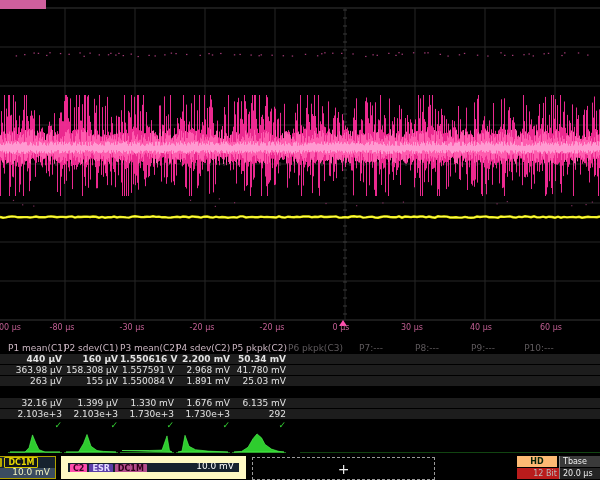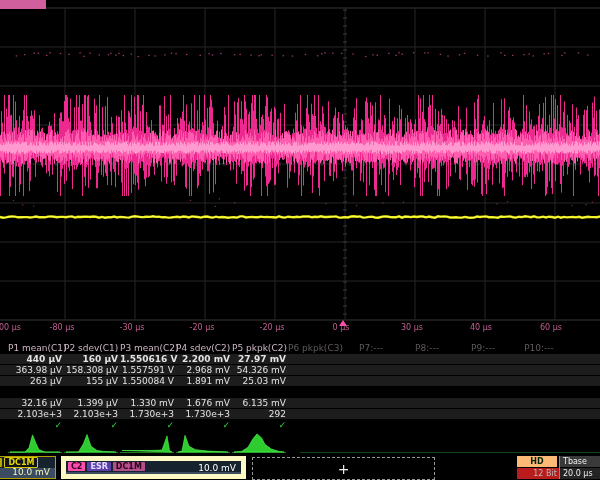--- a/index.html
+++ b/index.html
@@ -39,21 +39,21 @@
   
   #bottom-bar{position:absolute;left:0;top:455px;width:600px;height:25px;}
   .desc-box{position:absolute;top:1px;height:23px;background:#3b4c60;
     box-sizing:border-box;overflow:hidden;}
   .desc-top{position:absolute;left:0;top:0;right:0;height:11px;background:#16222e;
     display:flex;align-items:center;gap:2px;padding-left:2px;}
   .chip{font-size:8px;line-height:9px;padding:0 3px;border-radius:1px;font-weight:bold;}
   .desc-val{position:absolute;right:5px;bottom:1px;font-size:9px;color:#fff;}
   #c1-box{left:-40px;width:96px;border:1px solid #b0a000;}
   #c1-box .desc-val{color:#f4f4c0;}
-  #c2-box{left:61px;width:185px;border:5px solid #fef9c3;}
+  #c2-box{left:61px;width:185px;border:7px solid #fef9c3;}
   #add-trace{position:absolute;left:252px;top:2px;width:181px;height:21px;
     border:1px dashed #9a9a9a;background:#000;color:#eee;font-size:14px;
     display:flex;align-items:center;justify-content:center;}
   #hd-badge{position:absolute;left:517px;top:1px;width:40px;height:11px;
     background:#fdba74;color:#04240a;font-weight:bold;font-size:8px;
     text-align:center;line-height:11px;}
   #hd-bits{position:absolute;left:517px;top:13px;width:40px;height:11px;
     background:#b91c1c;color:#b9b9b9;font-size:8px;text-align:center;line-height:11px;padding-left:8px;}
   #tbase-box{position:absolute;left:559px;top:1px;width:41px;height:23px;
     border-left:1px solid #8a8a8a;}
@@ -291,28 +291,28 @@
         <span class="m-cell m-head dim" style="left: 344px; width: 54px;">P7:---</span>
         <span class="m-cell m-head dim" style="left: 400px; width: 54px;">P8:---</span>
         <span class="m-cell m-head dim" style="left: 456px; width: 54px;">P9:---</span>
         <span class="m-cell m-head dim" style="left: 512px; width: 54px;">P10:---</span>
       </div>
       <div class="m-row strip" style="top: 12px; font-weight: bold;">
         <span class="m-cell m-val" style="left: 8px; width: 54px;">440 µV</span>
         <span class="m-cell m-val" style="left: 64px; width: 54px;">160 µV</span>
         <span class="m-cell m-val" style="left: 120px; width: 54px;">1.550616 V</span>
         <span class="m-cell m-val" style="left: 176px; width: 54px;">2.200 mV</span>
-        <span class="m-cell m-val" style="left: 232px; width: 54px;">27.97 mV</span>
+        <span class="m-cell m-val" style="left: 232px; width: 54px;">50.34 mV</span>
       </div>
       <div class="m-row strip" style="top: 23px;">
         <span class="m-cell m-val" style="left: 8px; width: 54px;">363.98 µV</span>
         <span class="m-cell m-val" style="left: 64px; width: 54px;">158.308 µV</span>
         <span class="m-cell m-val" style="left: 120px; width: 54px;">1.557591 V</span>
         <span class="m-cell m-val" style="left: 176px; width: 54px;">2.968 mV</span>
-        <span class="m-cell m-val" style="left: 232px; width: 54px;">54.326 mV</span>
+        <span class="m-cell m-val" style="left: 232px; width: 54px;">41.780 mV</span>
       </div>
       <div class="m-row strip" style="top: 34px;">
         <span class="m-cell m-val" style="left: 8px; width: 54px;">263 µV</span>
         <span class="m-cell m-val" style="left: 64px; width: 54px;">155 µV</span>
         <span class="m-cell m-val" style="left: 120px; width: 54px;">1.550084 V</span>
         <span class="m-cell m-val" style="left: 176px; width: 54px;">1.891 mV</span>
         <span class="m-cell m-val" style="left: 232px; width: 54px;">25.03 mV</span>
       </div>
       <div class="m-row strip" style="top: 56px;">
         <span class="m-cell m-val" style="left: 8px; width: 54px;">32.16 µV</span>

